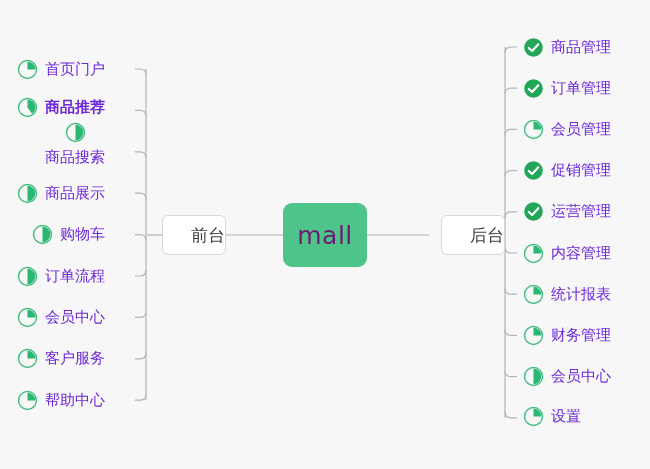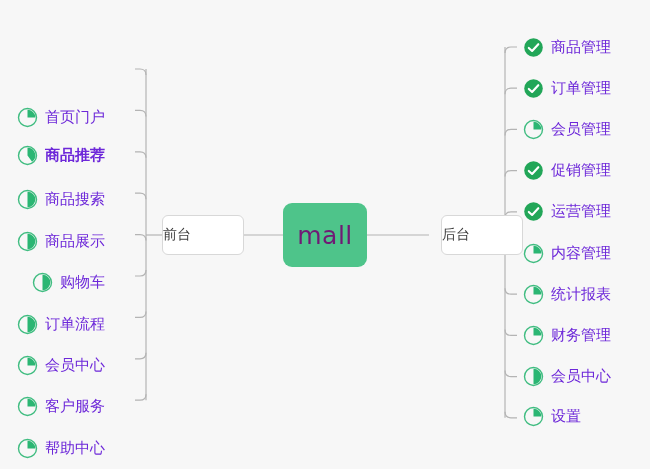--- a/index.html
+++ b/index.html
@@ -45,51 +45,50 @@
     display: flex;
     align-items: center;
     justify-content: center;
     letter-spacing: 0.5px;
     box-sizing: border-box;
   }
 
   
   .mid-node {
     position: absolute;
-    width: 82px;
+    width: 64px;
     height: 40px;
     border-radius: 6px;
     background: #ffffff;
     border: 1px solid #d8d8d8;
     color: #3f3f3f;
-    font-size: 14px;
+    font-size: 17px;
     display: flex;
     align-items: center;
-    justify-content: flex-start;
+    justify-content: flex-end;
     box-sizing: border-box;
   }
   .mid-left  { left: 162px; top: 215px; }
   .mid-right { left: 441px; top: 215px; }
 
   
   .leaf {
     position: absolute;
     height: 26px;
     display: flex;
     align-items: center;
     gap: 7px;
     font-size: 15px;
     color: #6d28d9;
     white-space: nowrap;
   }
   .leaf-left {
     right: 545px;           
     flex-direction: row;
     justify-content: flex-end;
-    margin-top: 48px;
   }
   .leaf-right {
     left: 523px;
     flex-direction: row;
     justify-content: flex-start;
   }
   .leaf-label { line-height: 1; }
 
   .ic {
     width: 21px;
@@ -150,21 +149,21 @@
         </svg>
         <span class="leaf-label">首页门户</span>
       </div>
       <div class="leaf leaf-left" style="top: 94px; font-weight: bold;">
         <svg viewBox="0 0 21 21" class="ic">
           <circle cx="10.5" cy="10.5" r="9" fill="none" stroke="#2bb673" stroke-width="1.4" opacity="0.9"></circle>
           <path d="M 10.5 10.5 L 10.5 2.7 A 7.8 7.8 0 0 1 15.084724967881291 16.81033255612459 Z" fill="#2bb673"></path>
         </svg>
         <span class="leaf-label">商品推荐</span>
       </div>
-      <div class="leaf leaf-left" style="top: 138.8px;">
+      <div class="leaf leaf-left" style="top: 138.8px; flex-direction: column;">
         <svg viewBox="0 0 21 21" class="ic">
           <circle cx="10.5" cy="10.5" r="9" fill="none" stroke="#2bb673" stroke-width="1.4" opacity="0.9"></circle>
           <path d="M 10.5 10.5 L 10.5 2.7 A 7.8 7.8 0 0 1 10.500000000000002 18.3 Z" fill="#2bb673"></path>
         </svg>
         <span class="leaf-label">商品搜索</span>
       </div>
       <div class="leaf leaf-left" style="top: 180.2px; align-items: center;">
         <svg viewBox="0 0 21 21" class="ic">
           <circle cx="10.5" cy="10.5" r="9" fill="none" stroke="#2bb673" stroke-width="1.4" opacity="0.9"></circle>
           <path d="M 10.5 10.5 L 10.5 2.7 A 7.8 7.8 0 0 1 10.500000000000002 18.3 Z" fill="#2bb673"></path>

